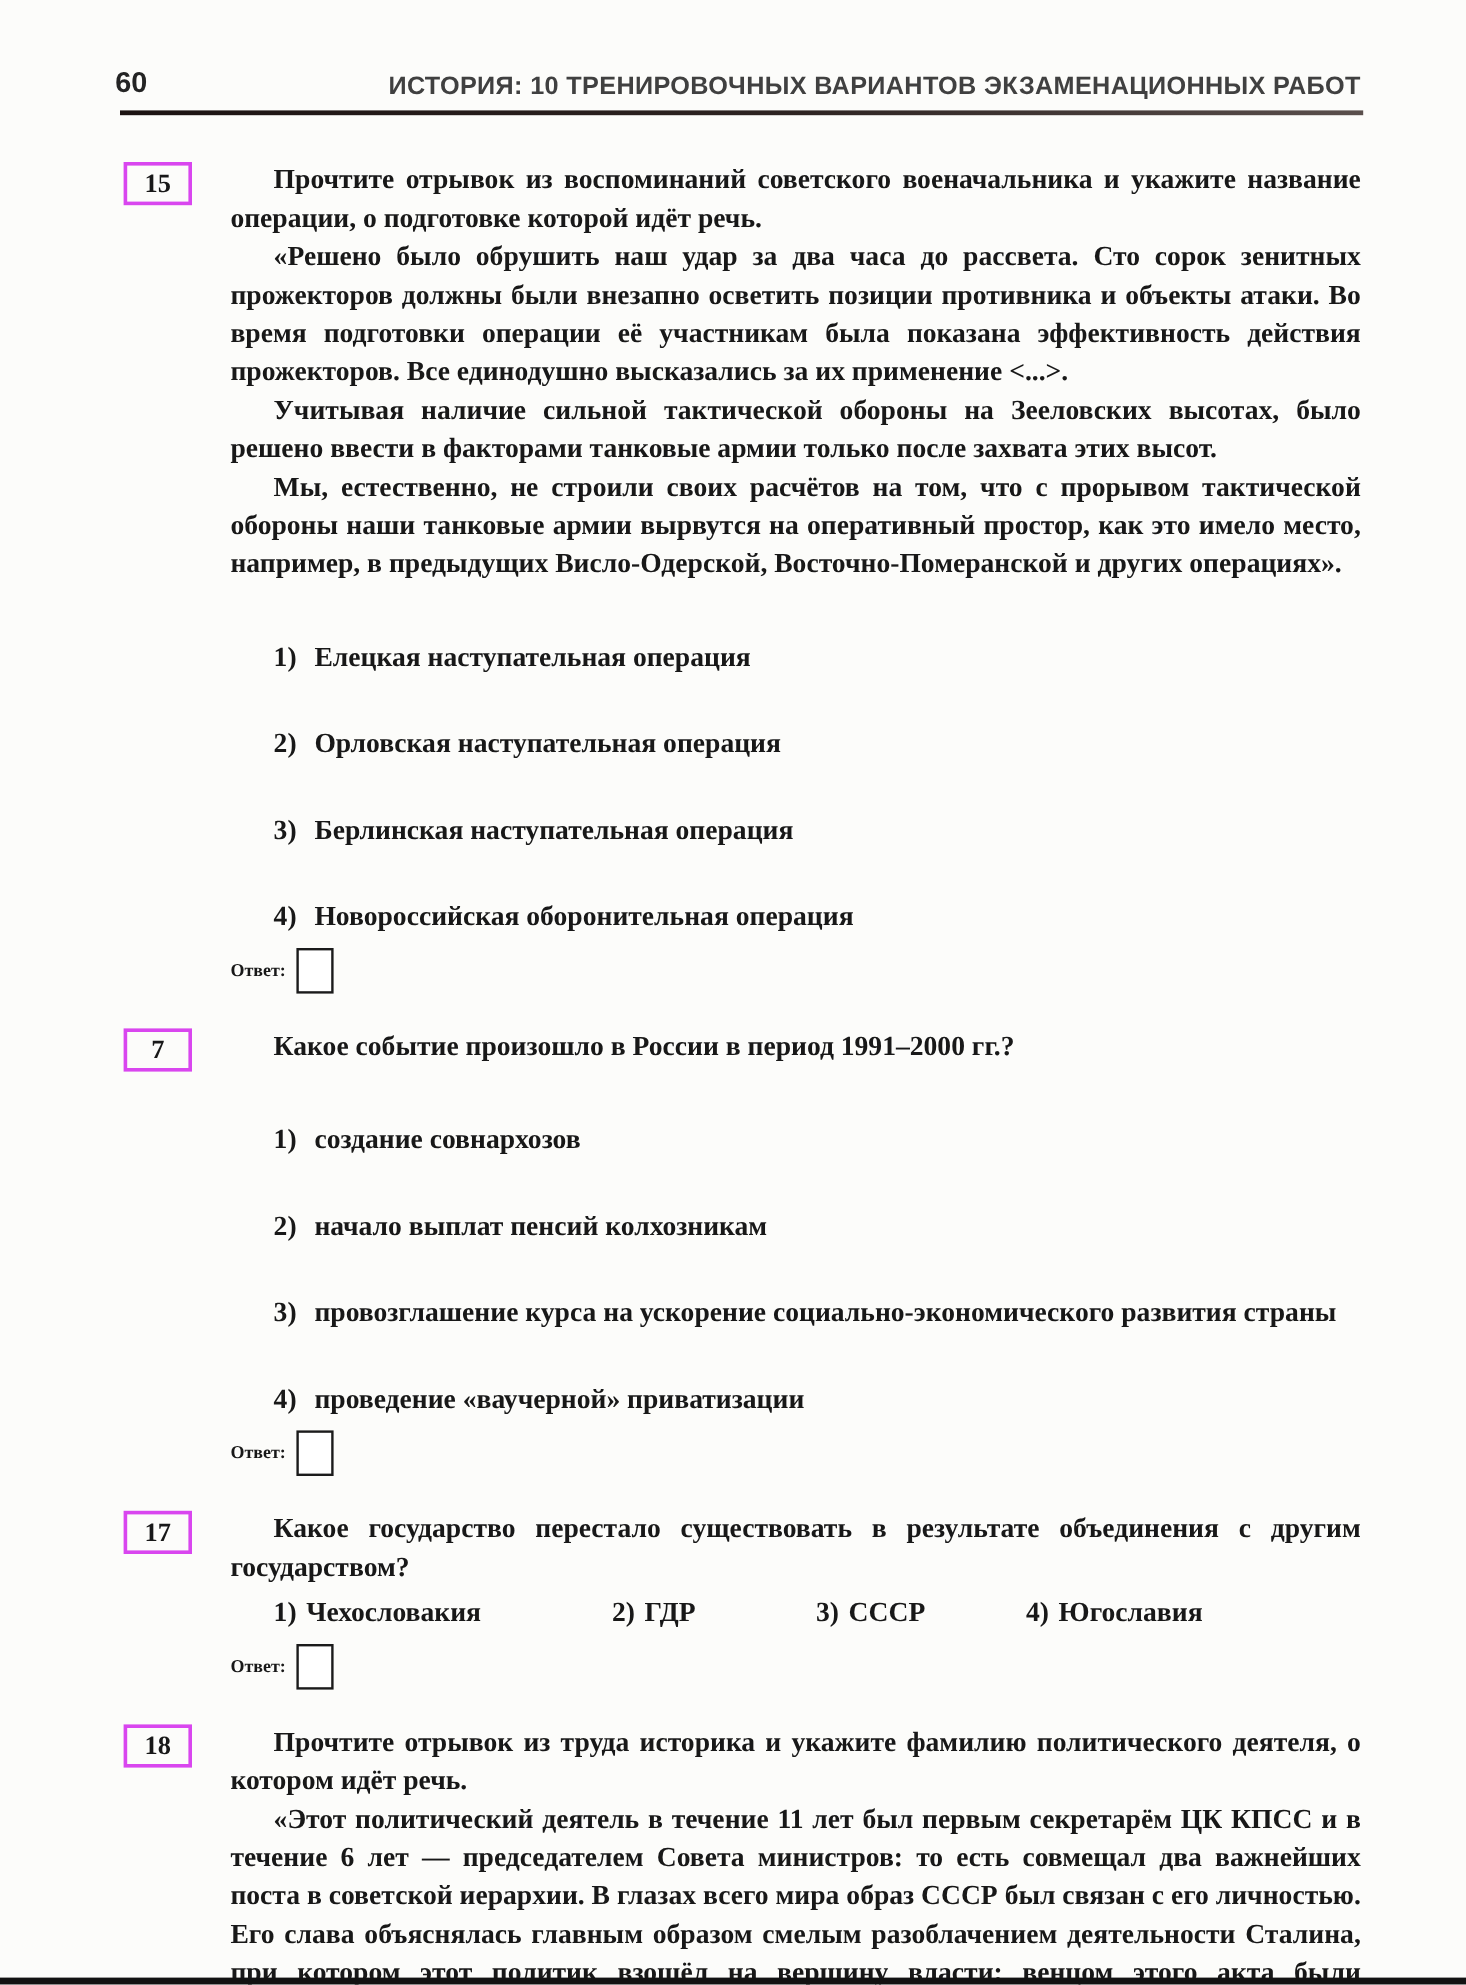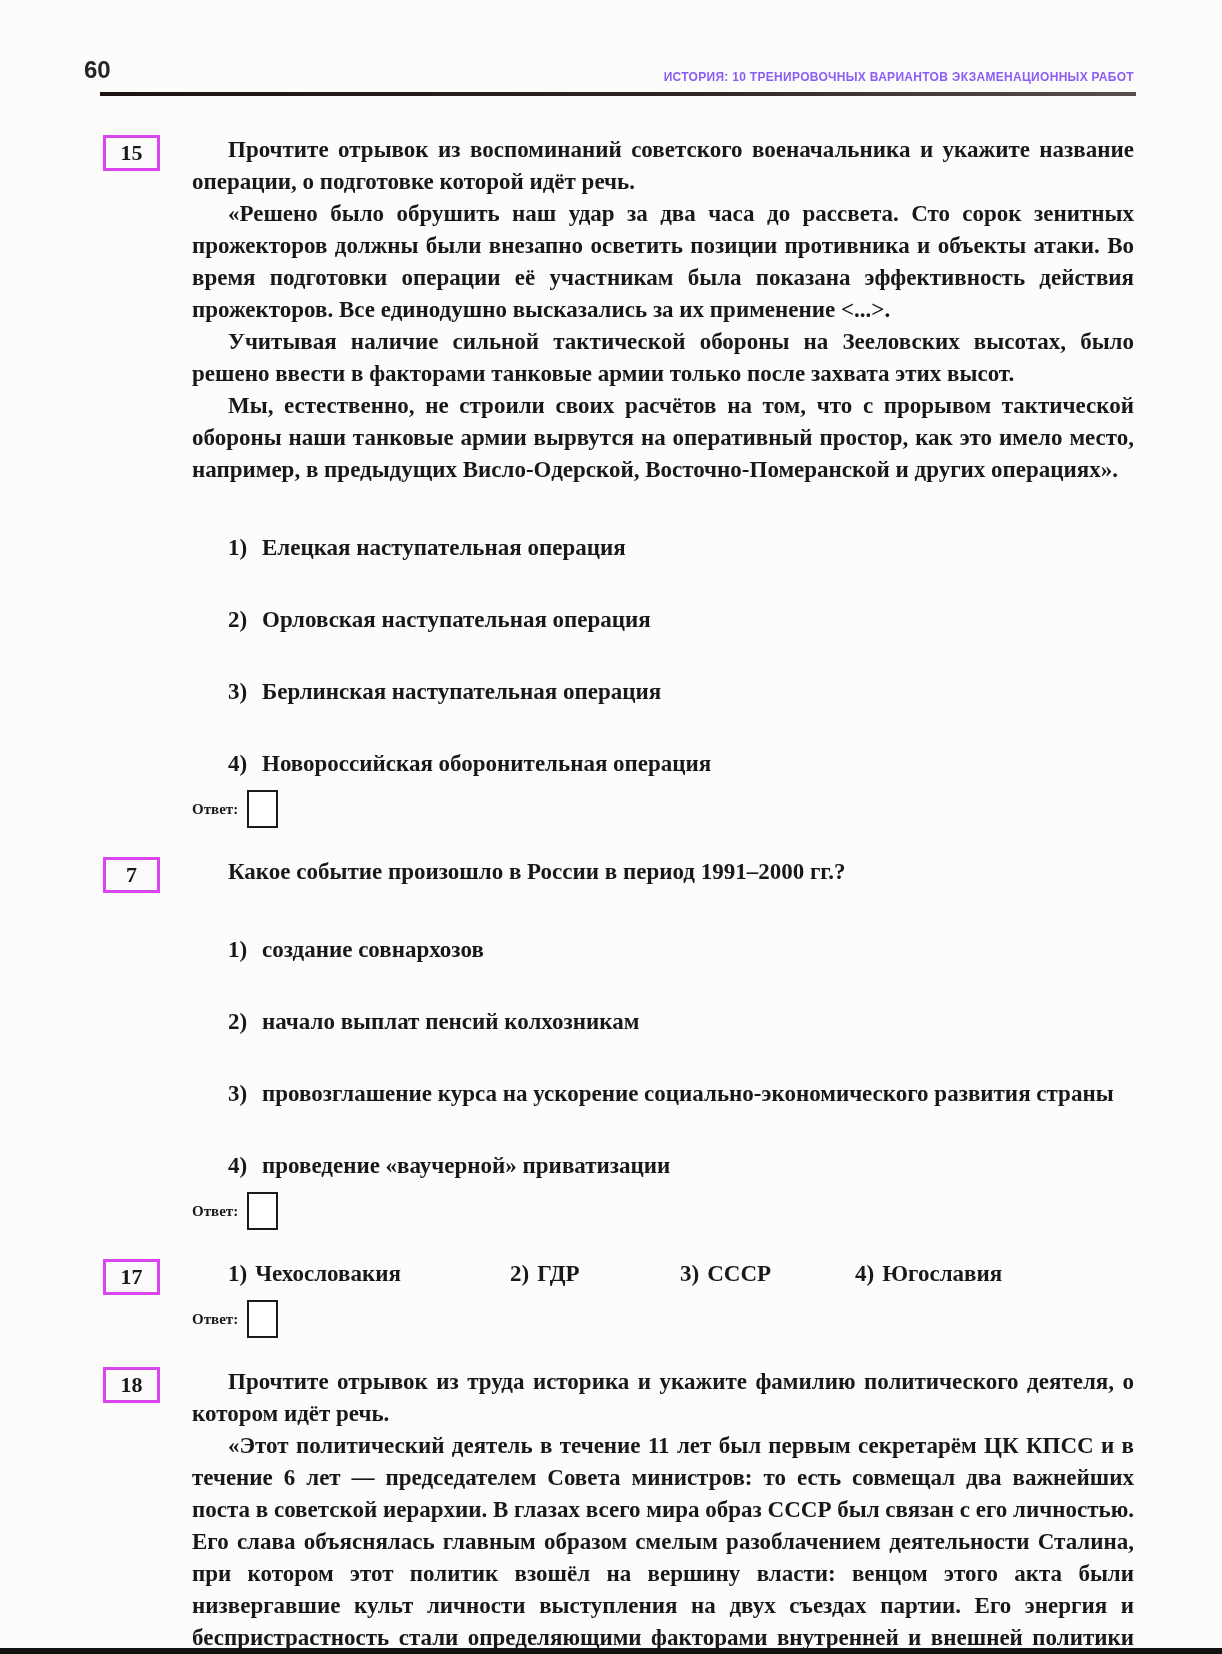--- a/index.html
+++ b/index.html
@@ -7,31 +7,31 @@
     position:relative;
     width:1222px; height:1654px;
     margin:0 auto;
     background:#fcfcfa;
     font-family:"Liberation Serif", serif;
     color:#181818;
     overflow:hidden;
   }
   
   .header {
-    position:absolute; top:56px; left:84px; right:88px;
+    position:absolute; top:56px; left:96px; right:88px;
     display:flex; justify-content:space-between; align-items:flex-end;
   }
   .page-num {
     font-family:"Liberation Sans", sans-serif;
     font-weight:bold; font-size:24px; color:#242424;
   }
   .header-title {
     font-family:"Liberation Sans", sans-serif;
-    font-weight:bold; font-size:12px; letter-spacing:.3px;
-    color:#8b5cf6;
+    font-weight:bold; font-size:21px; letter-spacing:.3px;
+    color:#404040;
   }
   .header-rule {
     position:absolute; top:92px; left:100px; right:86px; height:4px;
     background:linear-gradient(90deg,#1c1312 0%, #2e2422 55%, #5a4f4c 100%);
   }
   
   .content { position:absolute; top:134px; left:192px; right:88px; }
   .question { position:relative; margin-bottom:28px; }
   .qnum-box {
     position:absolute; left:-89px; top:1px;
@@ -159,20 +159,21 @@
       <div class="answer-row">
         <span>Ответ:</span>
         <span class="answer-box"></span>
       </div>
     </section>
 
     <section class="question">
       <div class="qnum-box">
         <span>17</span>
       </div>
+      <p class="intro">Какое государство перестало существовать в результате объединения с другим государством?</p>
       <ul class="options-inline">
         <li>
           <span class="onum">1)</span>
           <span>Чехословакия</span>
         </li>
         <li>
           <span class="onum">2)</span>
           <span>ГДР</span>
         </li>
         <li>

